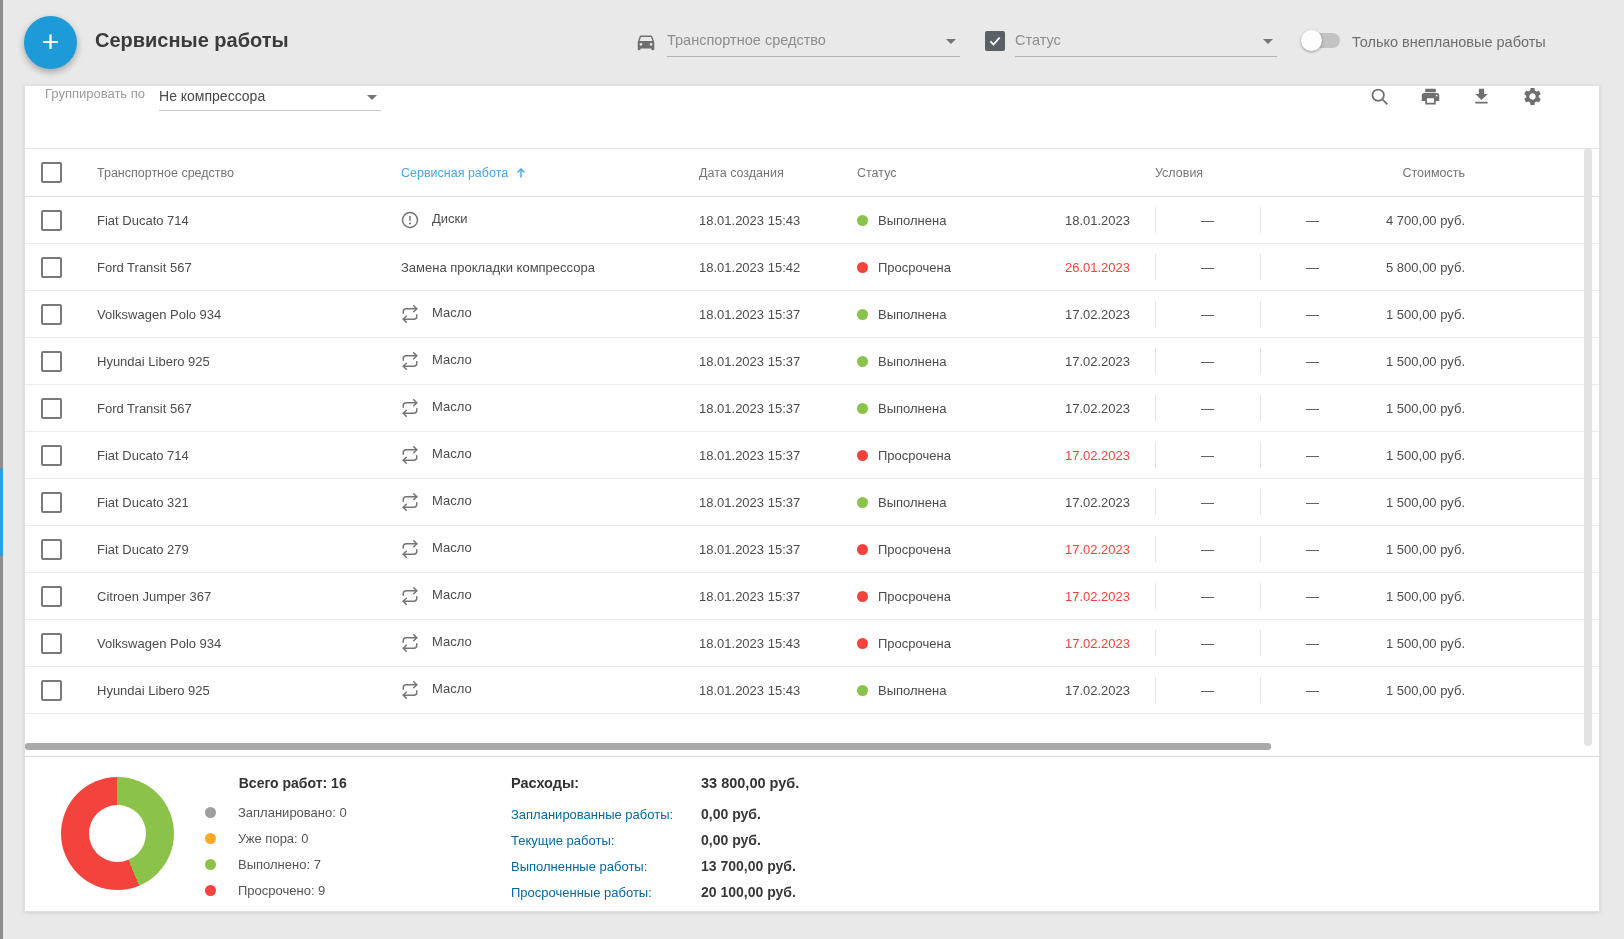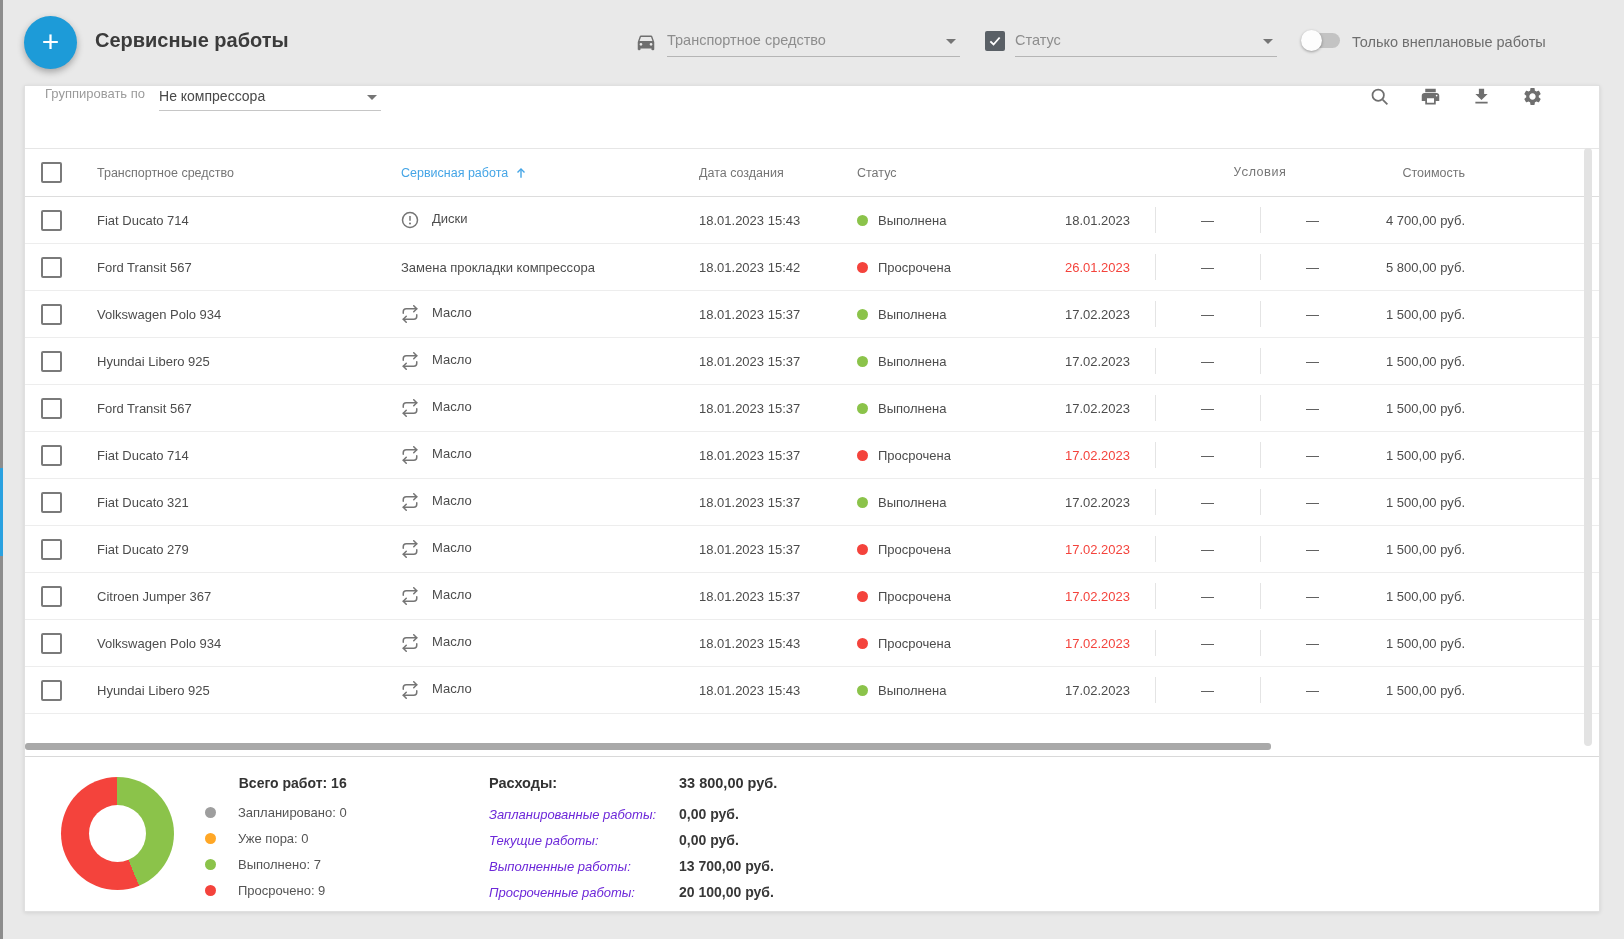--- a/index.html
+++ b/index.html
@@ -64,40 +64,40 @@
   .th-service{padding-left:36px;color:#45a5e6;display:flex;align-items:center;gap:6px;cursor:pointer;}
   .cell-created,.th-created{padding-left:24px;}
   .cell-status{display:flex;align-items:center;gap:10px;padding-left:12px;}
   .th-status{padding-left:12px;}
   .dot{width:11px;height:11px;border-radius:50%;flex:0 0 auto;}
   .cell-due{text-align:center;}
   .cell-due.overdue{color:#f4433c;}
   .cell-cond{text-align:center;position:relative;}
   .cell-cond::before{content:'';position:absolute;left:0;top:50%;transform:translateY(-50%);
                      width:1px;height:26px;background:#e4e4e4;}
-  .th-cond{text-align:center;font-family:Liberation Mono, monospace;}
+  .th-cond{}
   .cell-cost,.th-cost{text-align:right;padding-right:40px;}
 
   .vtrack{position:absolute;right:7px;top:62px;width:8px;height:598px;background:#e3e3e3;border-radius:4px;}
   .hscroll{position:absolute;left:0;top:657px;width:1246px;height:7px;background:#a9a9a9;border-radius:3px;cursor:pointer;}
 
   
   .summary{position:absolute;left:0;top:670px;width:100%;height:157px;border-top:1px solid #d9d9d9;box-sizing:border-box;}
   .donut{position:absolute;left:36px;top:20px;width:113px;height:113px;border-radius:50%;}
   .donut::after{content:'';position:absolute;inset:28px;background:#fff;border-radius:50%;}
   .legend{position:absolute;left:180px;top:18px;}
   .legend-title{font-size:14px;font-weight:700;color:#333;margin-bottom:14px;text-align:right;}
   .legend-item{display:flex;align-items:center;gap:22px;font-size:13px;color:#555;margin-bottom:11px;}
   .legend-dot{width:11px;height:11px;border-radius:50%;flex:0 0 auto;}
-  .expenses{position:absolute;left:464px;top:18px;}
+  .expenses{position:absolute;left:486px;top:18px;}
   .exp-title{display:flex;margin-bottom:15px;}
   .exp-title .exp-label{font-size:14.5px;font-weight:700;color:#333;width:190px;}
   .exp-title .exp-value{font-size:14.5px;font-weight:700;color:#333;}
   .exp-row{display:flex;margin-bottom:10px;align-items:baseline;}
-  .exp-row .exp-label{font-size:13px;color:#6d28d9;width:190px;font-style:italic;}
+  .exp-row .exp-label{font-size:13px;color:#0369a1;width:190px;}
   .exp-row .exp-value{font-size:14px;font-weight:700;color:#383838;}
 </style>
 </head>
 <body>
 
 <div class="page-vtrack"></div>
 <div class="page-vthumb"></div>
 
 <div class="app-header">
   <div class="fab">+</div>

